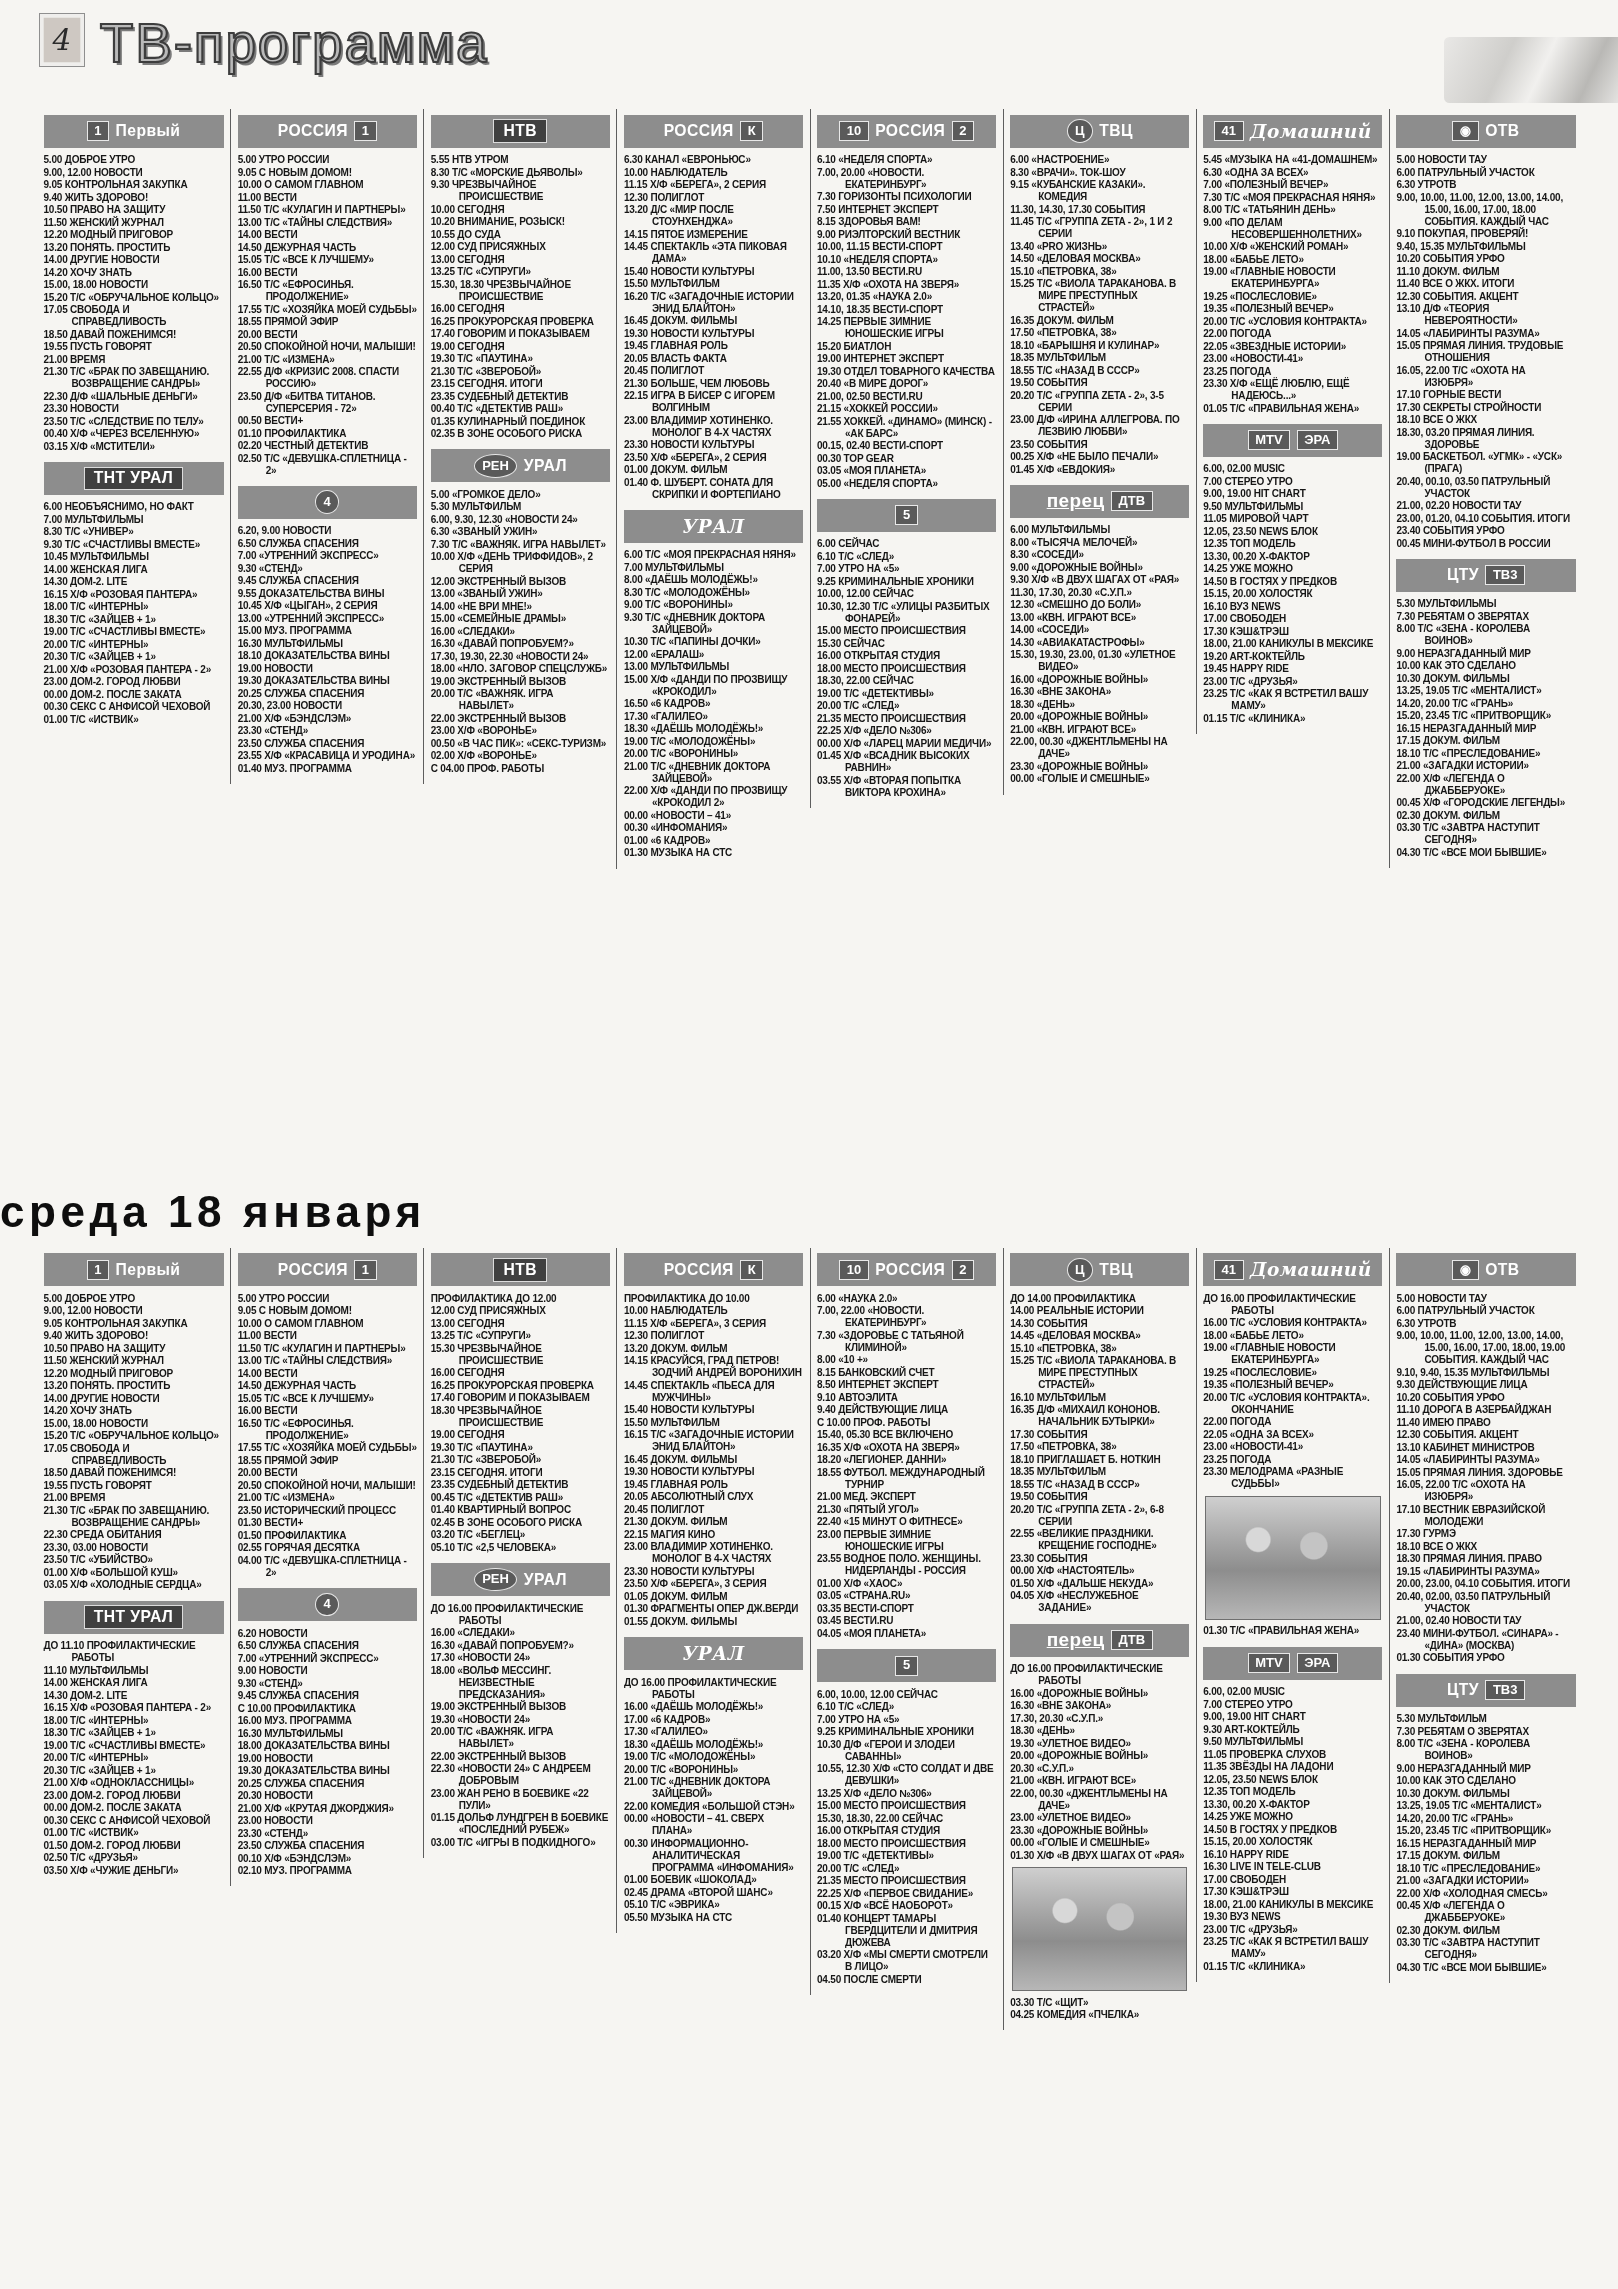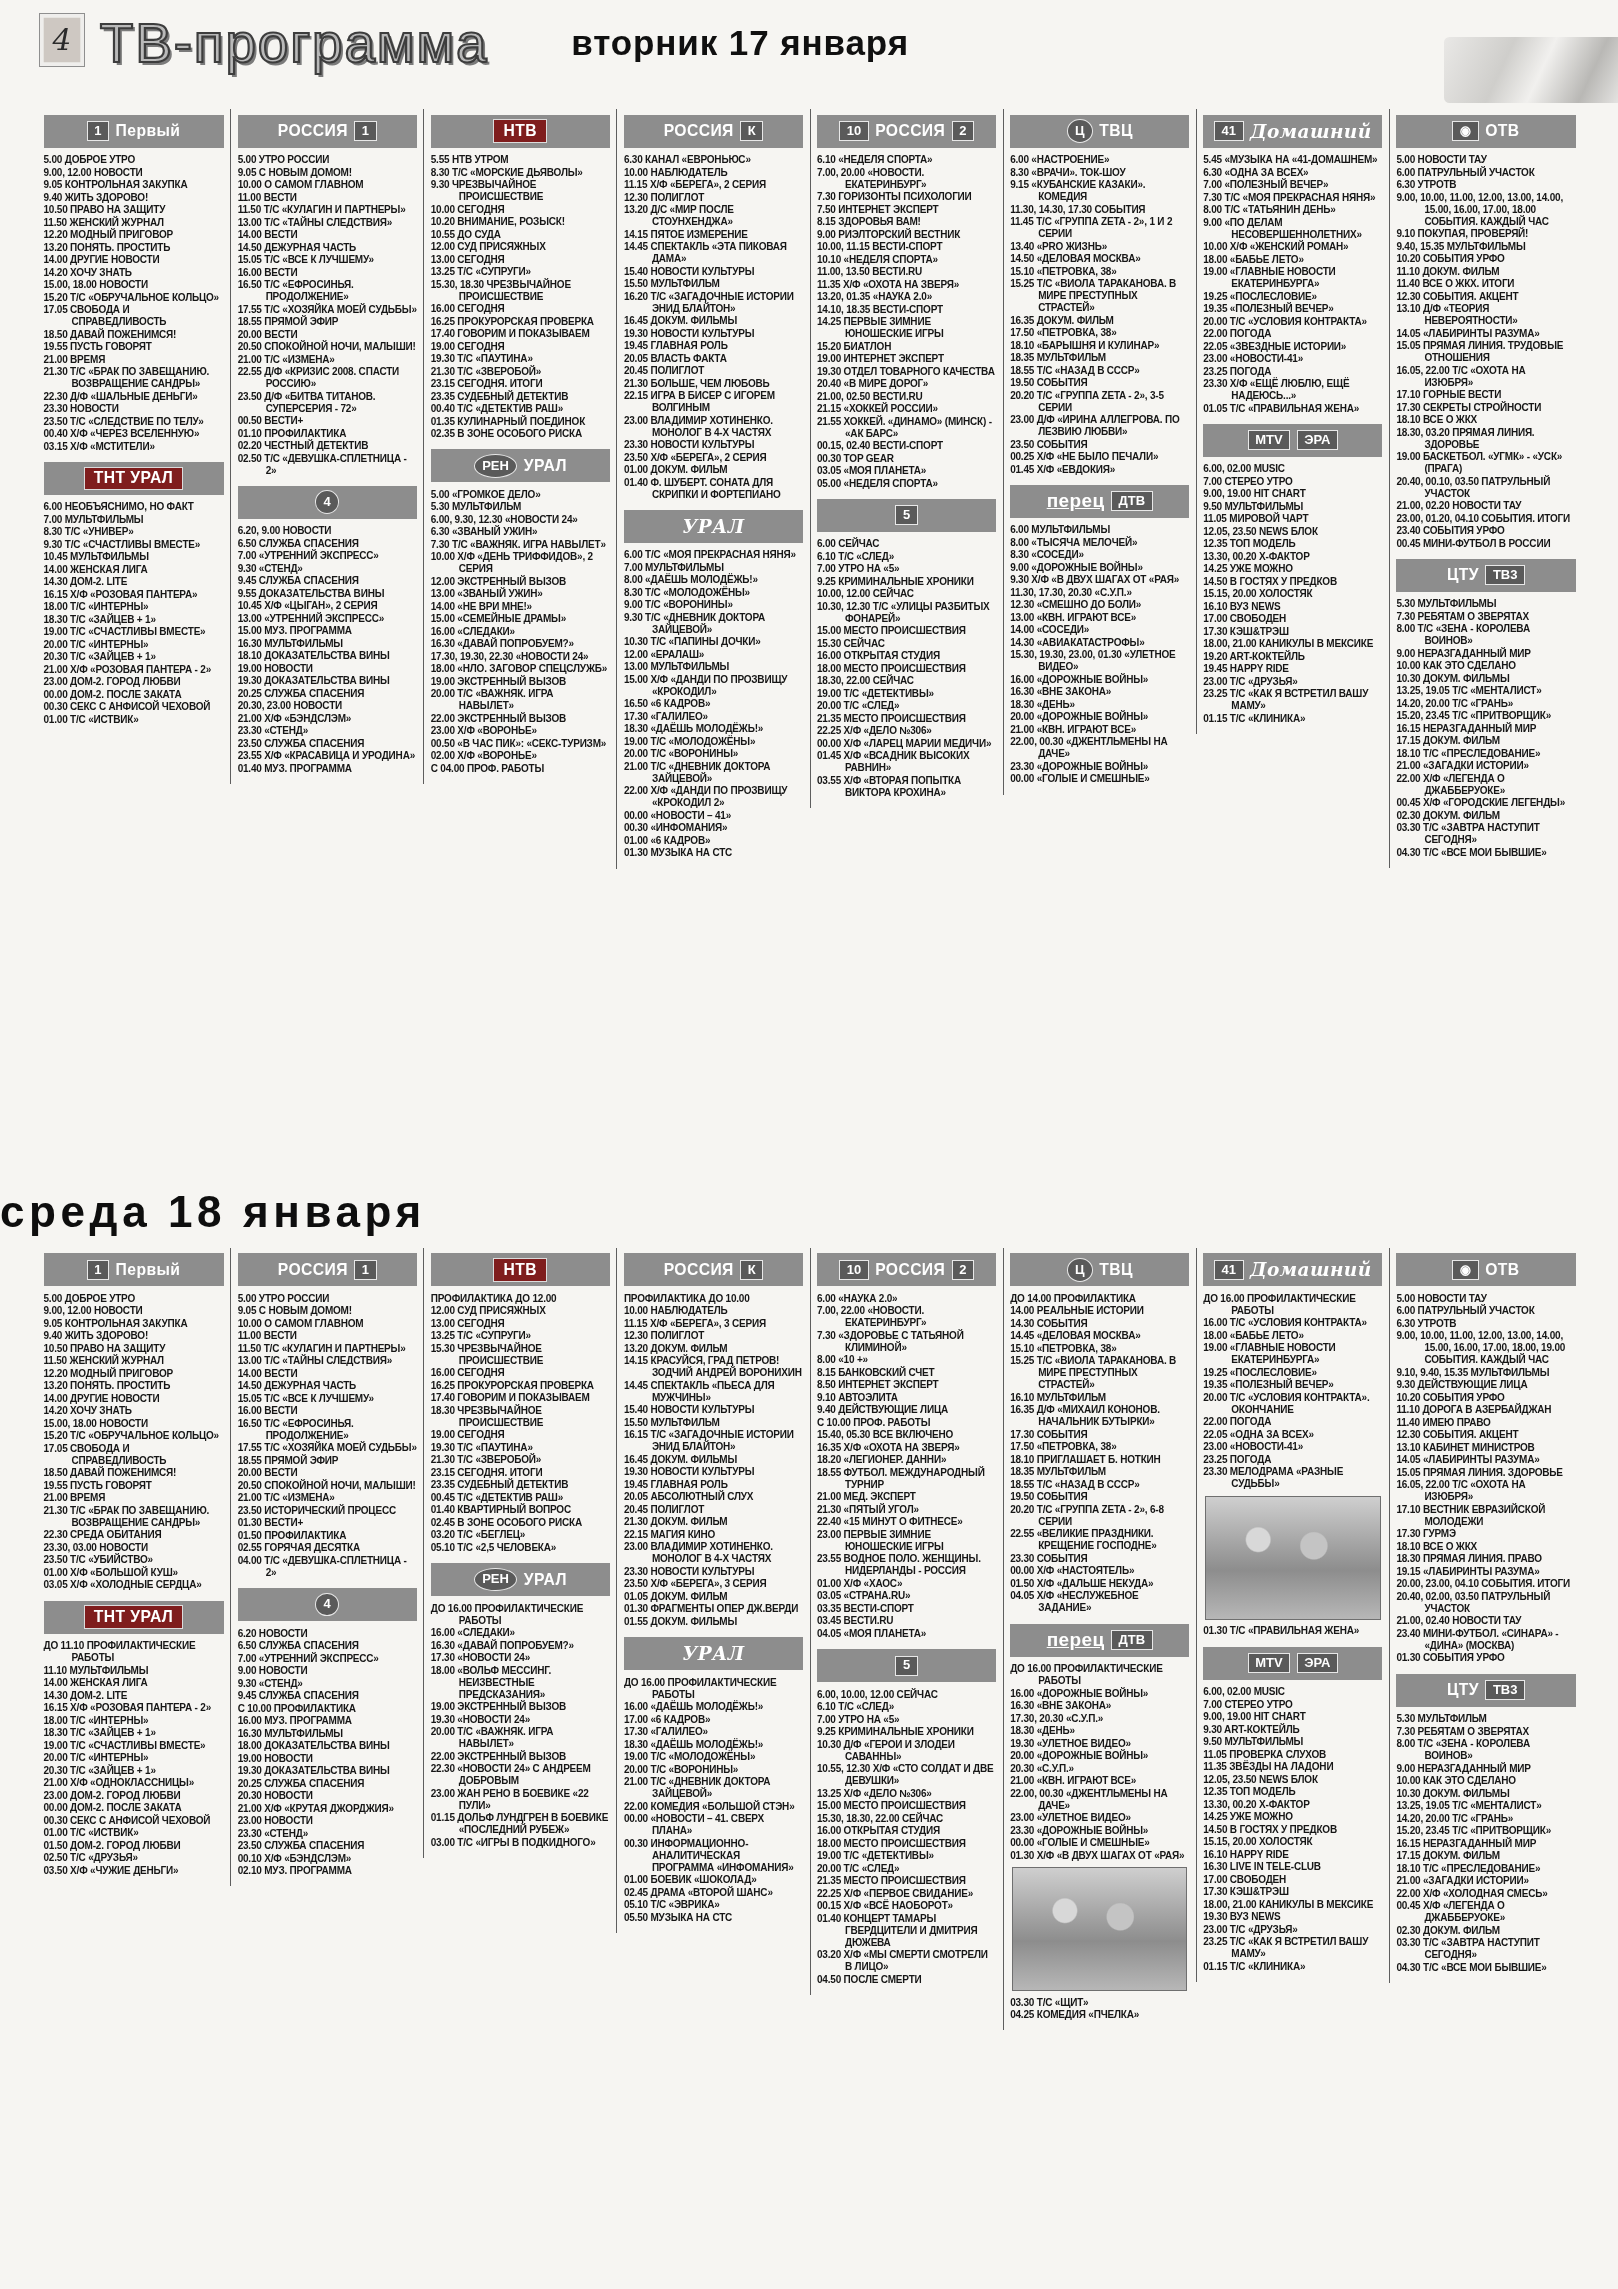--- a/index.html
+++ b/index.html
@@ -56,21 +56,21 @@
   .ch-bar{
     margin:5.5px 0 6.5px;background:#8d8d8d;min-height:29.5px;
     display:flex;align-items:center;justify-content:center;gap:6.5px;padding:1.8px 3.7px;
   }
   .ch-title{color:#fff;font-weight:bold;font-size:15.7px;letter-spacing:0.4px;white-space:nowrap;}
   .badge{
     background:#5a5a5a;color:#fff;font-weight:bold;font-size:13px;
     padding:1.8px 6.5px;border:0.9px solid #e8e8e8;line-height:1.1;white-space:nowrap;
   }
   .v-script .ch-title{font-family:"DejaVu Serif",serif;font-style:italic;font-size:18.5px;}
-  .v-box .ch-title{background:#7f1d1d;padding:1.8px 9.2px;border:0.9px solid #dcdcdc;}
+  .v-box .ch-title{background:#404040;padding:1.8px 9.2px;border:0.9px solid #dcdcdc;}
   .v-round .badge{border-radius:50%;padding:3.7px 7.4px;}
   .v-lower .ch-title{text-transform:lowercase;font-size:19px;text-decoration:underline;}
   
   .li{
     font-size:10px;line-height:12px;font-weight:bold;letter-spacing:-0.2px;
     padding-left:28px;text-indent:-28px;margin:0 0 0.5px;
     color:#161616;text-align:left;
   }
   .photo{
     height:122px;margin:5.5px 1.8px;border:0.9px solid #6f6f6f;
@@ -82,21 +82,20 @@
 </style>
 </head>
 <body>
 
 <div class="masthead">
   <div class="mast-left">
     <div class="pagenum-box">
       <span>4</span>
     </div>
     <div class="tv-title">ТВ-программа</div>
-    <div class="day1-title">вторник 17 января</div>
   </div>
   <div class="mast-photo"></div>
 </div>
 
 <div class="day-grid" id="grid-tue">
     <div class="col">
       <div class="block">
         <div class="ch-bar ">
           <span class="badge">1</span>
           <span class="ch-title">Первый</span>

